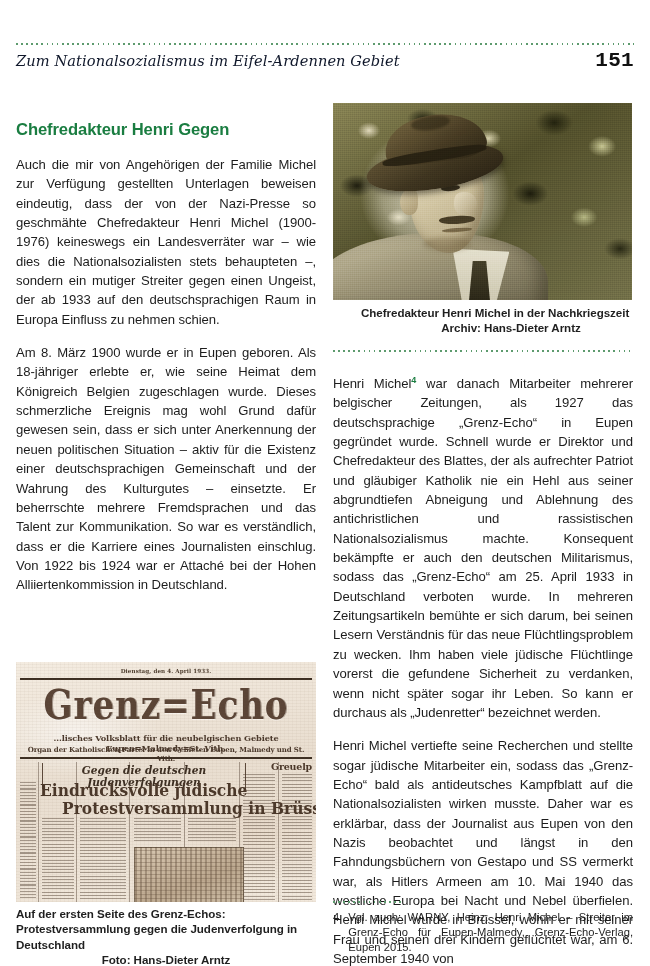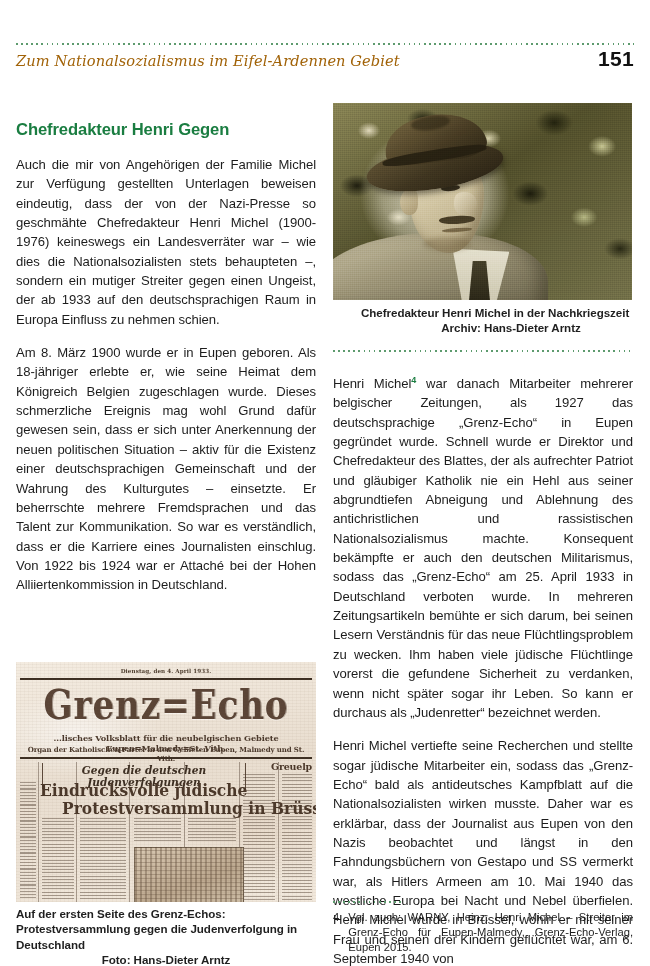--- a/index.html
+++ b/index.html
@@ -27,26 +27,26 @@
     height: 26px;
     display: flex;
     align-items: baseline;
     justify-content: space-between;
   }
   .running-head-title {
     font-family: "DejaVu Serif", "Liberation Serif", serif;
     font-style: italic;
     font-size: 14.6px;
     letter-spacing: .1px;
-    color: #a16207;
+    color: #0f172a;
     white-space: nowrap;
     margin-top: 36px;
   }
   .page-number {
-    font-family: Liberation Sans, sans-serif;
+    font-family: Liberation Mono, monospace;
     font-weight: bold;
     font-size: 21px;
     color: #111111;
     letter-spacing: .3px;
   }
   .rule-dotted {
     position: absolute;
     left: 16px;
     top: 43px;
     width: 618px;

